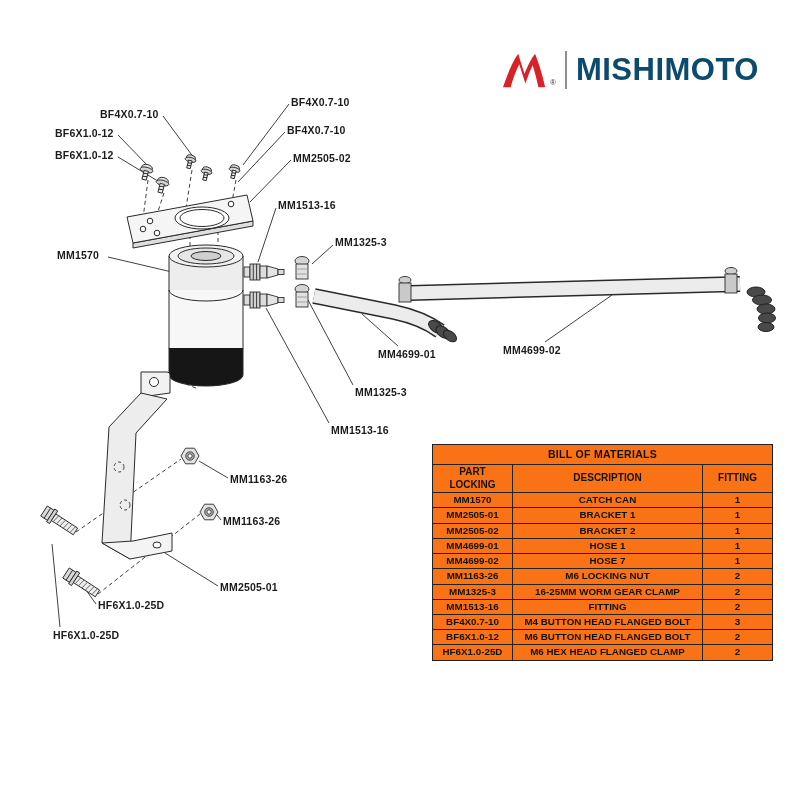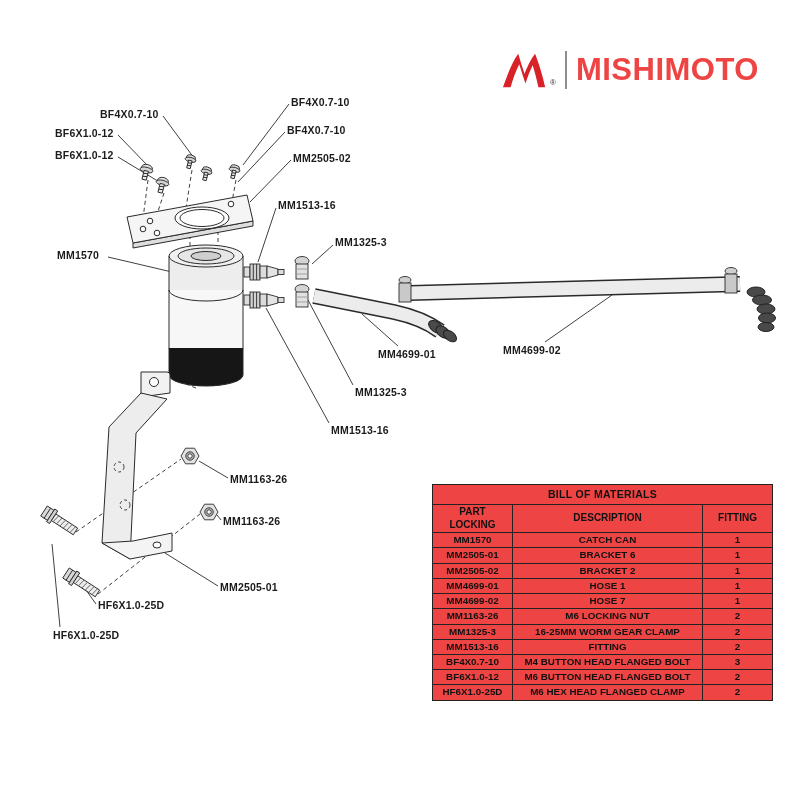--- a/index.html
+++ b/index.html
@@ -3,22 +3,22 @@
 <meta charset="utf-8">
 <style>
   html,body{margin:0;padding:0;background:#fff;}
   body{width:800px;height:800px;font-family:"Liberation Sans",sans-serif;}
   .page{position:relative;width:800px;height:800px;background:#fff;overflow:hidden;}
   .diagram-svg{position:absolute;left:0;top:0;}
   .callout{position:absolute;font-size:10.5px;font-weight:bold;color:#1b1b1b;letter-spacing:.2px;white-space:nowrap;}
   .logo{position:absolute;left:502px;top:50px;display:flex;align-items:center;gap:9px;}
   .logo .reg{font-size:8px;color:#333;align-self:flex-end;margin:0 0 3px -7px;}
   .logo .bar{width:2px;height:38px;background:#8f8f8f;}
-  .logo .brand{font-size:31px;font-weight:bold;letter-spacing:.5px;color:#ef4444;}
-  table.bom{position:absolute;left:432px;top:444px;width:340px;border-collapse:collapse;background:#ef4444;font-size:10px;color:#111;table-layout:fixed;margin-top:40px;}
+  .logo .brand{font-size:31px;font-weight:bold;letter-spacing:.5px;color:#0c4a6e;}
+  table.bom{position:absolute;left:432px;top:444px;width:340px;border-collapse:collapse;background:#f97316;font-size:10px;color:#111;table-layout:fixed;}
   table.bom th,table.bom td{border:1px solid #222;text-align:center;padding:1px 3px;line-height:1.25;font-weight:bold;}
   table.bom .title-cell{font-size:10.5px;letter-spacing:.3px;padding:3px;}
   table.bom td{font-size:9.8px;}
   col.c-part{width:80px;} col.c-desc{width:190px;} col.c-qty{width:70px;}
 </style>
 </head>
 <body>
 
 <div class="page">
 
@@ -276,21 +276,21 @@
       </tr>
     </thead>
     <tbody>
       <tr>
           <td>MM1570</td>
           <td>CATCH CAN</td>
           <td>1</td>
         </tr>
       <tr>
           <td>MM2505-01</td>
-          <td>BRACKET 6</td>
+          <td>BRACKET 1</td>
           <td>1</td>
         </tr>
       <tr>
           <td>MM2505-02</td>
           <td>BRACKET 2</td>
           <td>1</td>
         </tr>
       <tr>
           <td>MM4699-01</td>
           <td>HOSE 1</td>

